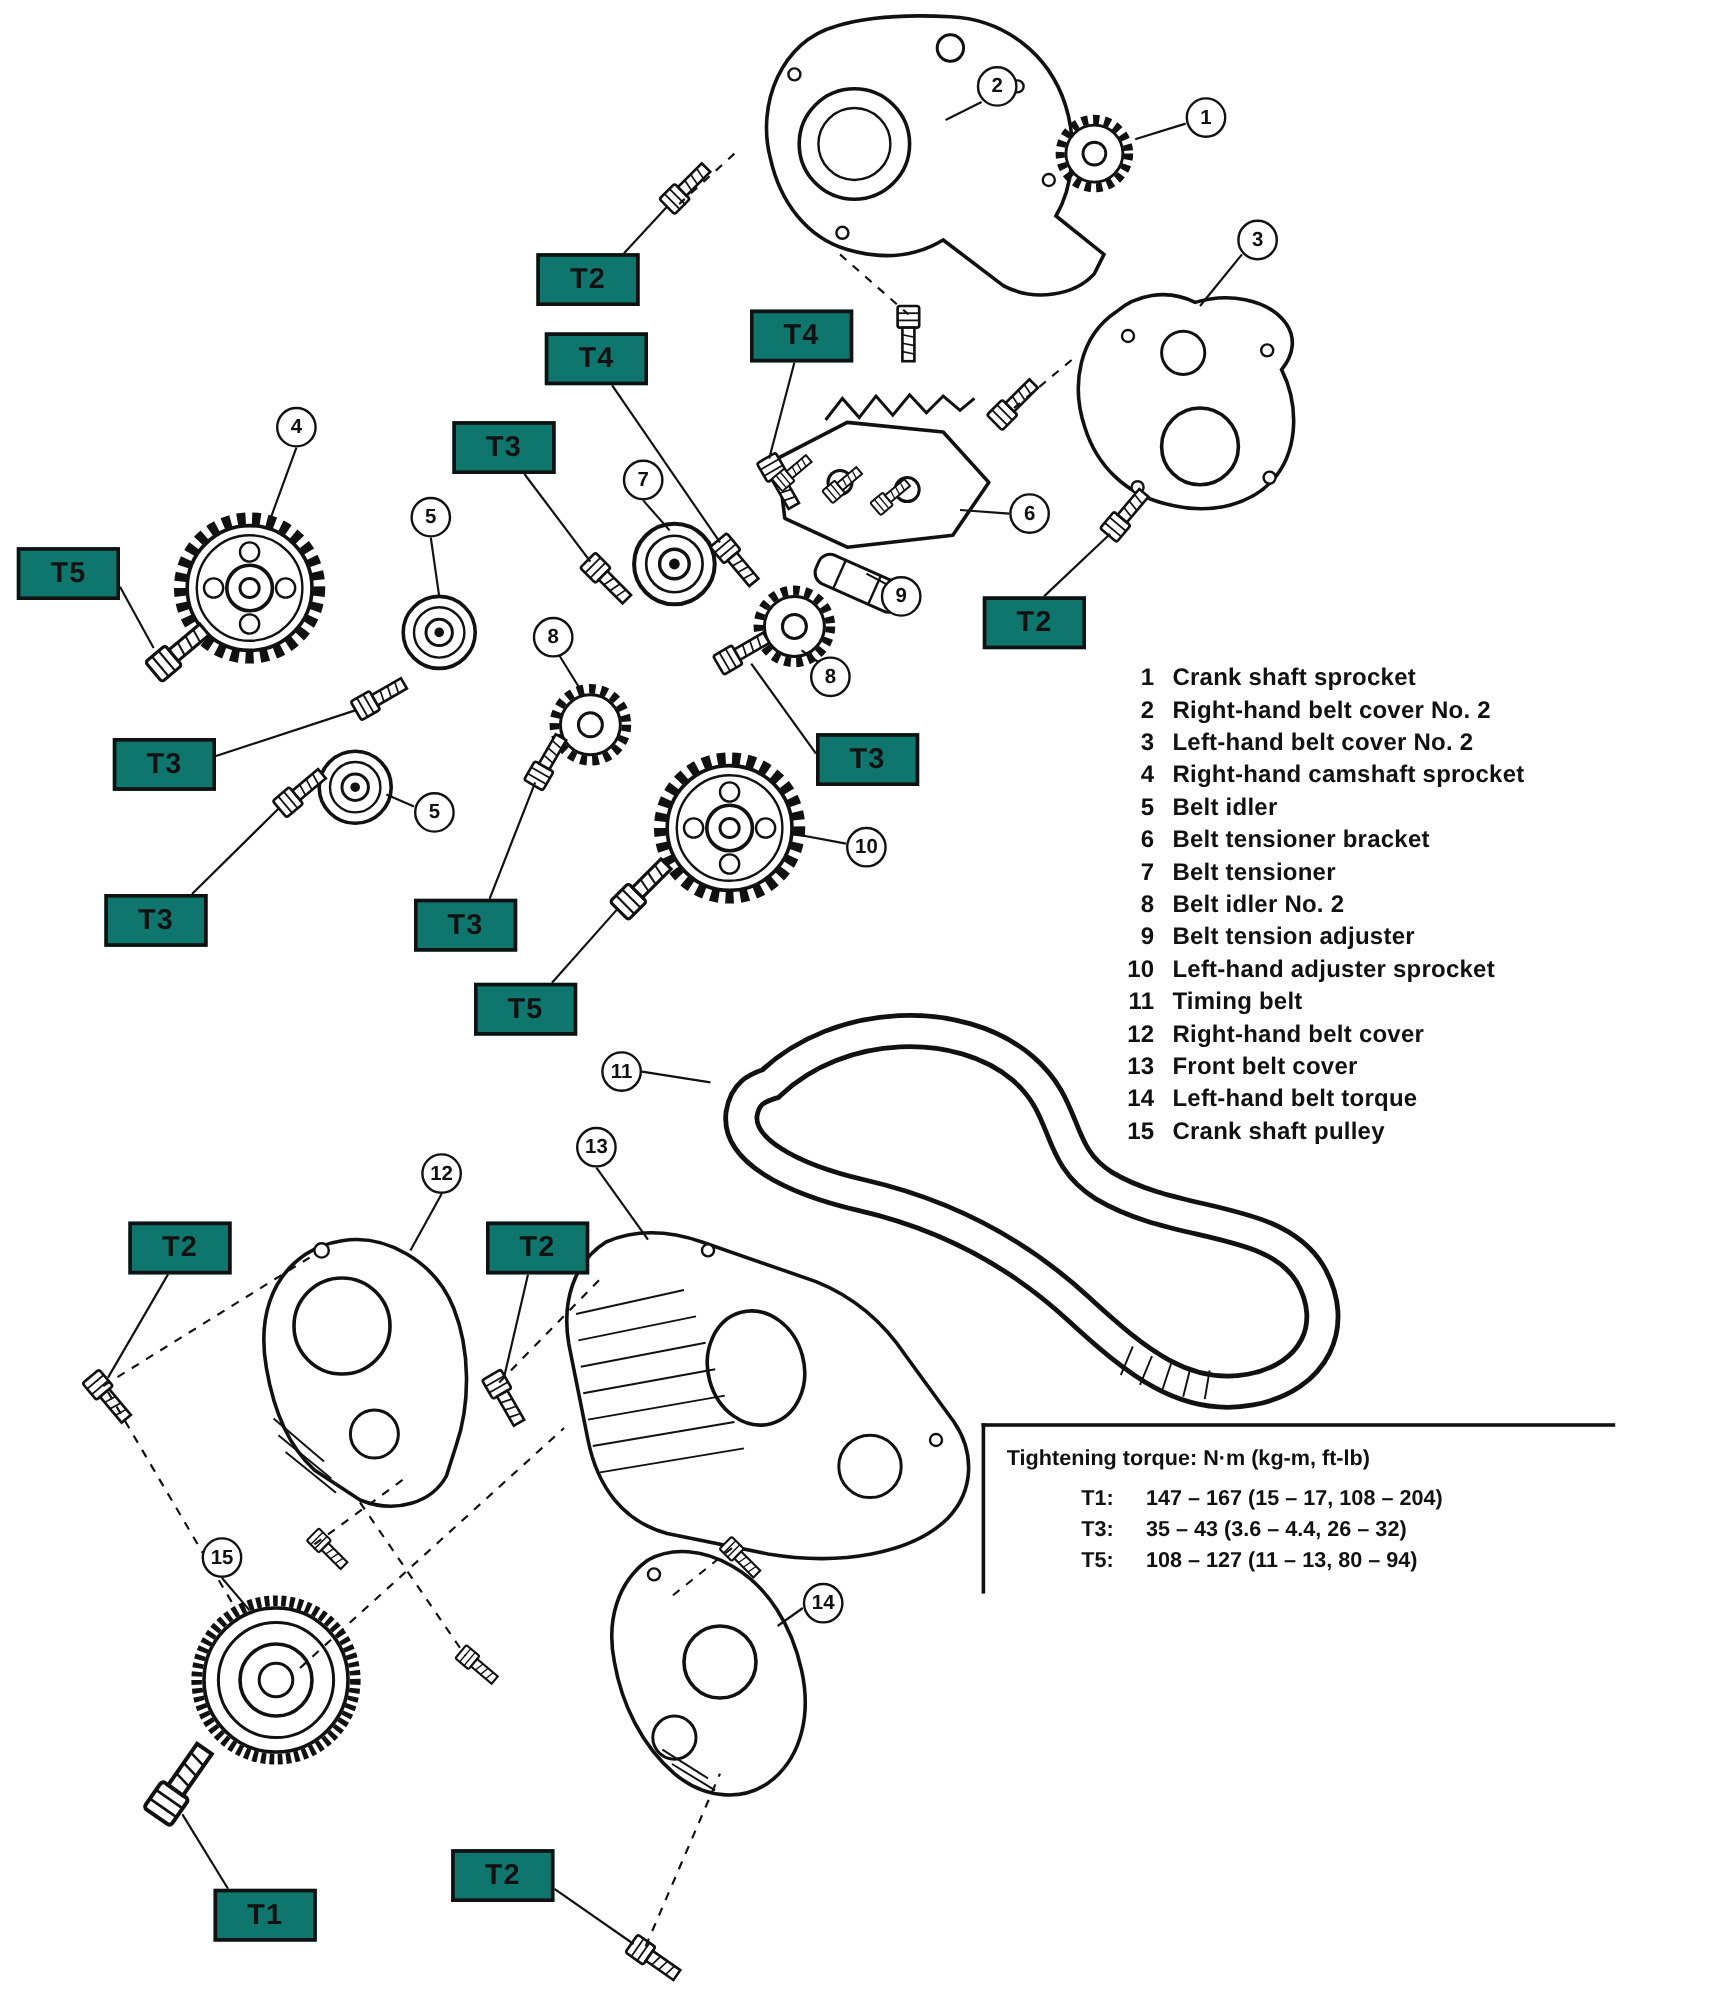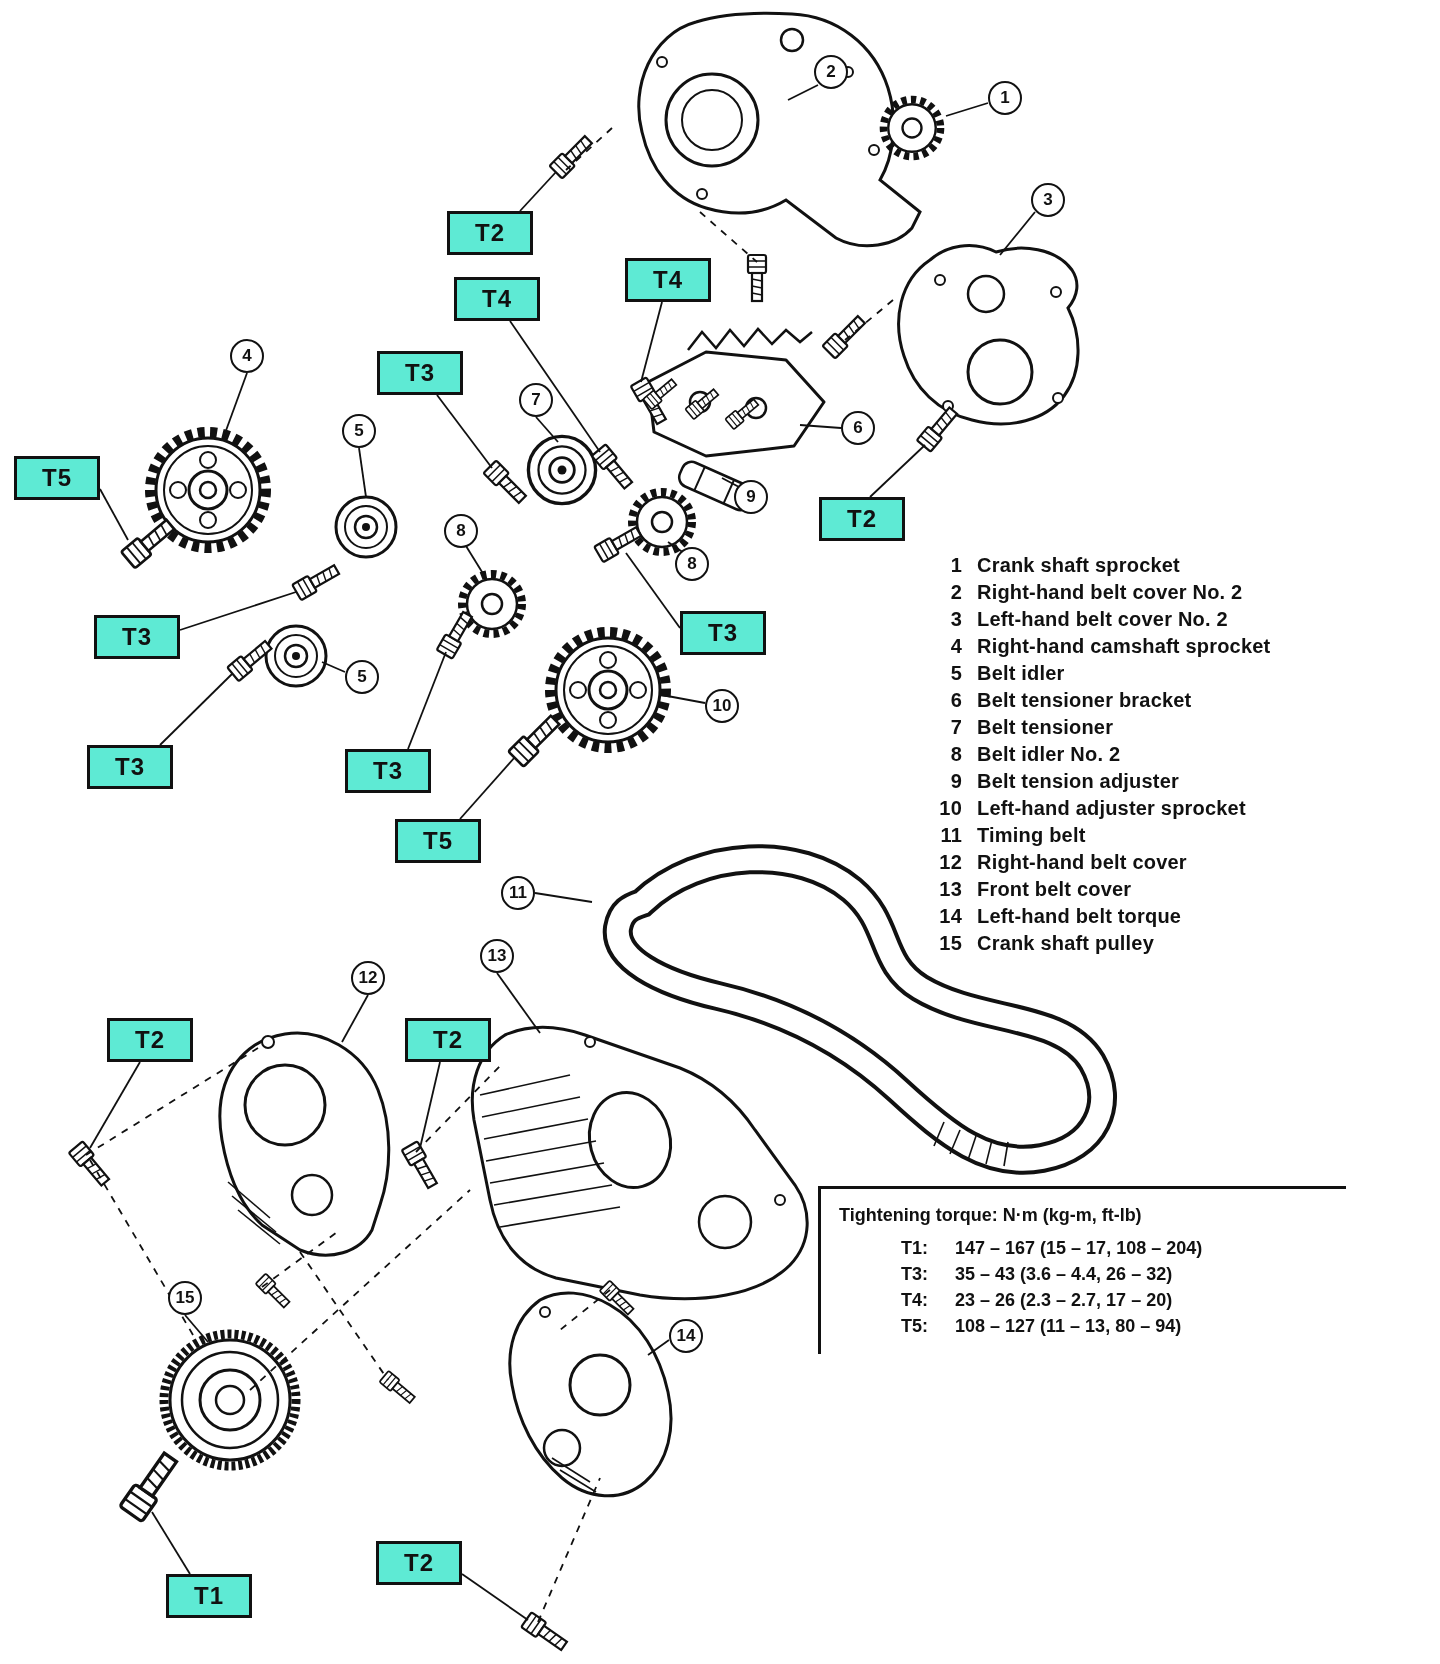--- a/index.html
+++ b/index.html
@@ -4,21 +4,21 @@
 <style>
   html,body { margin:0; padding:0; background:#fff; }
   .canvas {
     position:relative; width:1440px; height:1664px; background:#ffffff;
     font-family:"Liberation Sans", sans-serif; color:#111; overflow:hidden;
   }
   svg.art { position:absolute; left:0; top:0; }
 
   .tbox {
     position:absolute; width:86px; height:44px; box-sizing:border-box;
-    border:3.5px solid #111; background:#5eead4;
+    border:3.5px solid #111; background:#0f766e;
     display:flex; align-items:center; justify-content:center;
     font-weight:bold; font-size:24px; letter-spacing:1px;
   }
   .nbadge {
     position:absolute; width:34px; height:34px; box-sizing:border-box;
     border:2.5px solid #111; border-radius:50%; background:#fff;
     display:flex; align-items:center; justify-content:center;
     font-size:17px; font-weight:bold;
   }
   .parts-list {
@@ -255,21 +255,21 @@
   <div class="tbox" style="left:14px;top:456px">T5</div>
   <div class="tbox" style="left:819px;top:497px">T2</div>
   <div class="tbox" style="left:94px;top:615px">T3</div>
   <div class="tbox" style="left:680px;top:611px">T3</div>
   <div class="tbox" style="left:87px;top:745px">T3</div>
   <div class="tbox" style="left:345px;top:749px">T3</div>
   <div class="tbox" style="left:395px;top:819px">T5</div>
   <div class="tbox" style="left:107px;top:1018px">T2</div>
   <div class="tbox" style="left:405px;top:1018px">T2</div>
   <div class="tbox" style="left:376px;top:1541px">T2</div>
-  <div class="tbox" style="left:166px;top:1574px">T1</div>
+  <div class="tbox" style="left:178px;top:1574px">T1</div>
 
   <div class="nbadge" style="left:988px;top:81px">1</div>
   <div class="nbadge" style="left:814px;top:55px">2</div>
   <div class="nbadge" style="left:1031px;top:183px">3</div>
   <div class="nbadge" style="left:230px;top:339px">4</div>
   <div class="nbadge" style="left:342px;top:414px">5</div>
   <div class="nbadge" style="left:519px;top:383px">7</div>
   <div class="nbadge" style="left:841px;top:411px">6</div>
   <div class="nbadge" style="left:734px;top:480px">9</div>
   <div class="nbadge" style="left:444px;top:514px">8</div>
@@ -349,22 +349,18 @@
     <div class="tt-title">Tightening torque:  N·m (kg-m, ft-lb)</div>
     <div class="ttrow">
         <span class="ttlabel">T1:</span>
         <span class="ttvalue">147 – 167 (15 – 17, 108 – 204)</span>
       </div>
     <div class="ttrow">
         <span class="ttlabel">T3:</span>
         <span class="ttvalue">35 – 43 (3.6 – 4.4, 26 – 32)</span>
       </div>
     <div class="ttrow">
-        <span class="ttlabel">T4:</span>
-        <span class="ttvalue">23 – 26 (2.3 – 2.7, 17 – 20)</span>
-      </div>
-    <div class="ttrow">
         <span class="ttlabel">T5:</span>
         <span class="ttvalue">108 – 127 (11 – 13, 80 – 94)</span>
       </div>
   </div>
 
 </div>
 
 </body></html>

